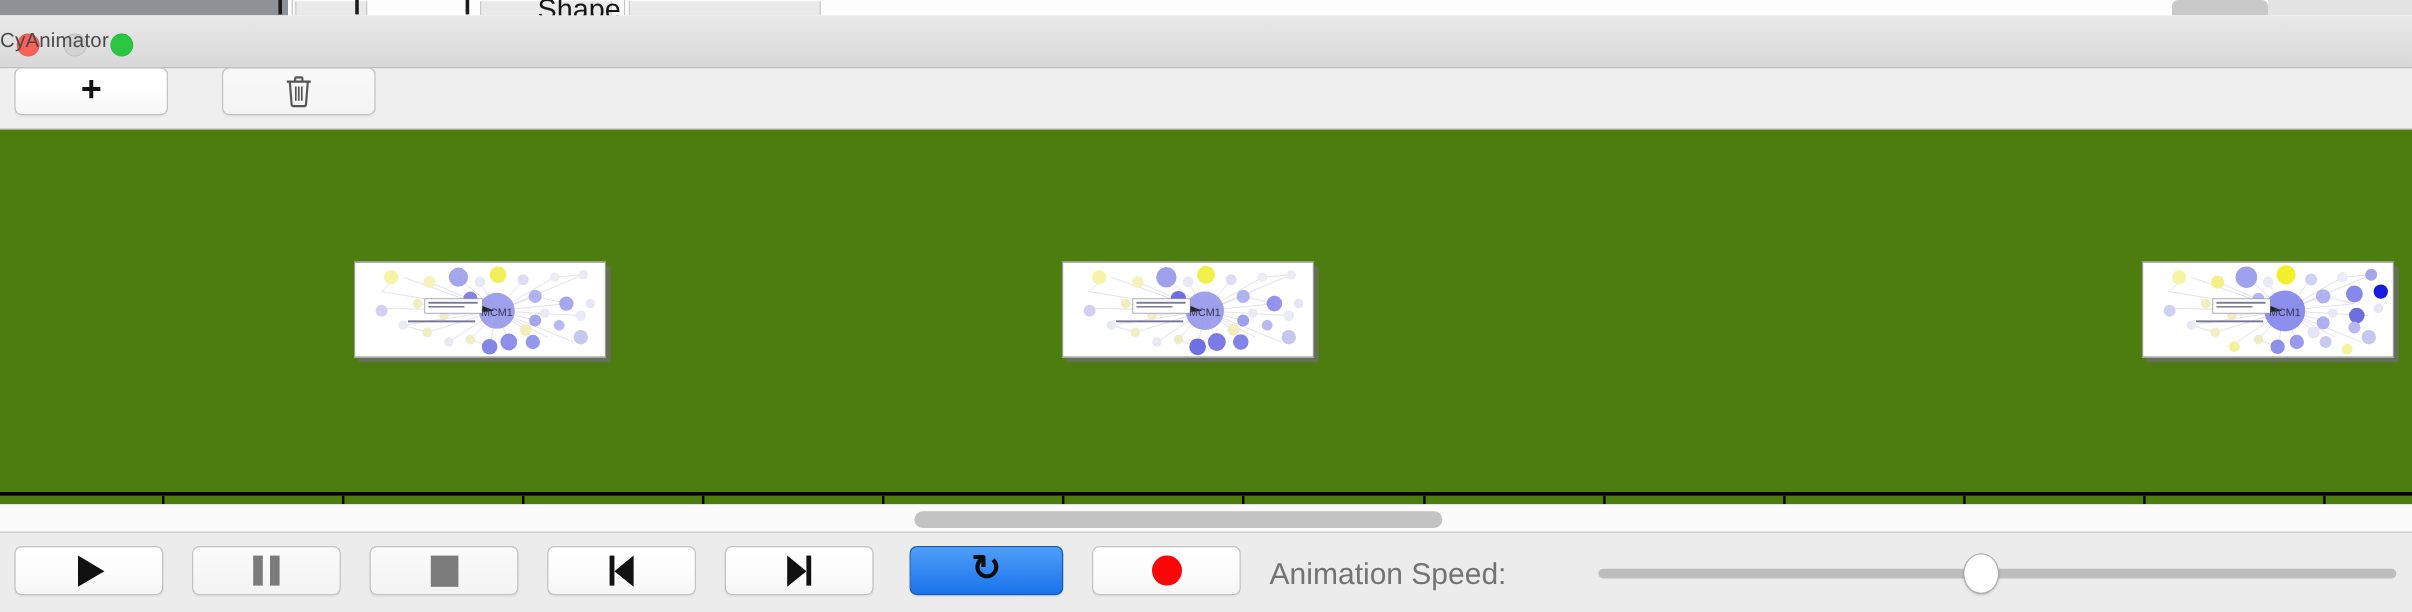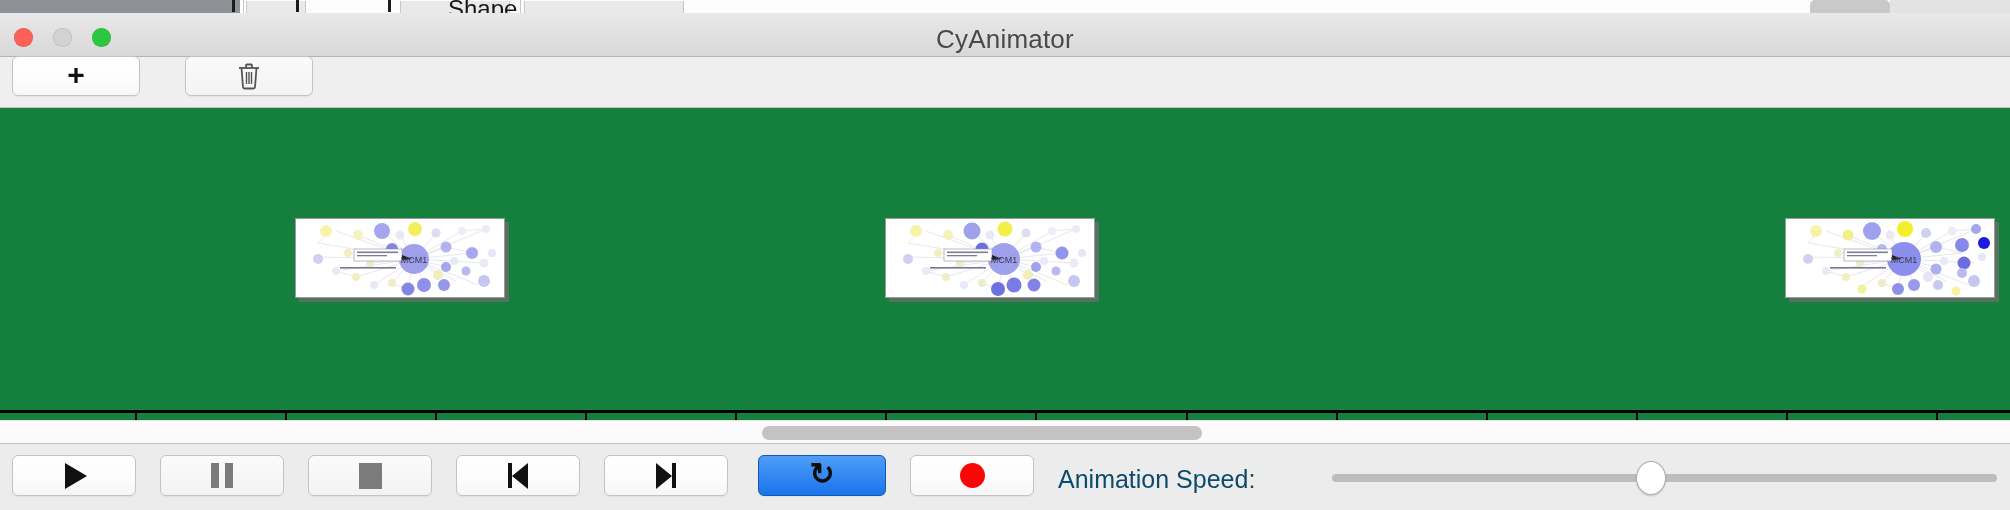--- a/index.html
+++ b/index.html
@@ -54,21 +54,21 @@
   }
 
   
   .titlebar {
     position: absolute; left: 0; top: 13px; width: 2010px; height: 44px;
     background: linear-gradient(to bottom, #e9e9e9 0%, #d8d8d8 100%);
     border-bottom: 1px solid #b4b4b4;
   }
   .window-title {
     position: absolute; left: 0; right: 0; top: 11px;
-    text-align: center; font-size: 26px; color: #4a4a4a;
+    font-size: 17px; color: #4a4a4a;
     letter-spacing: .2px;
   }
   .traffic { position: absolute; top: 15px; height: 19px; }
   .dot {
     position: absolute; top: 0; width: 19px; height: 19px; border-radius: 50%;
   }
   .dot.red    { left: 14px;  background: #fc6058; box-shadow: inset 0 0 0 .5px rgba(0,0,0,.14); }
   .dot.yellow { left: 53px;  background: #d2d2d2; box-shadow: inset 0 0 0 .5px rgba(0,0,0,.14); }
   .dot.green  { left: 92px;  background: #2bc740; box-shadow: inset 0 0 0 .5px rgba(0,0,0,.14); }
 
@@ -95,21 +95,21 @@
   .btn-trash { left: 185px; top: 56px; width: 128px; height: 40px; }
   .btn-clear {
     right: 20px; top: 57px; width: 262px; height: 41px;
     font-size: 24px; color: #1a1a1a;
   }
   .plus-glyph { font-size: 30px; font-weight: 700; color: #111; line-height: 1; margin-top: -3px; }
 
   
   .timeline {
     position: absolute; left: 0; top: 108px; width: 2010px; height: 312px;
-    background: #15803d;
+    background: #4d7c0f;
     overflow: hidden;
   }
   .axis-line {
     position: absolute; left: 0; top: 302px; width: 2010px; height: 3px;
     background: #000;
   }
   .tick {
     position: absolute; top: 305px; width: 2px; background: #000;
   }
   .tick.major { height: 22px; }
@@ -161,21 +161,21 @@
   .c-play  { left: 12px;  width: 124px; }
   .c-pause { left: 160px; width: 124px; }
   .c-stop  { left: 308px; width: 124px; }
   .c-prev  { left: 456px; width: 124px; }
   .c-next  { left: 604px; width: 124px; }
   .c-loop  { left: 758px; width: 128px; }
   .c-rec   { left: 910px; width: 124px; }
 
   .speed-label {
     position: absolute; left: 1058px; top: 20px;
-    font-size: 25px; color: #0c4a6e; white-space: nowrap;
+    font-size: 25px; color: #737373; white-space: nowrap;
   }
   .slider {
     position: absolute; left: 1332px; top: 29px; width: 665px; height: 8px;
     cursor: pointer;
   }
   .slider-track {
     position: absolute; left: 0; top: 0; width: 665px; height: 8px;
     background: #bdbdbd; border-radius: 4px;
   }
   .slider-thumb {

